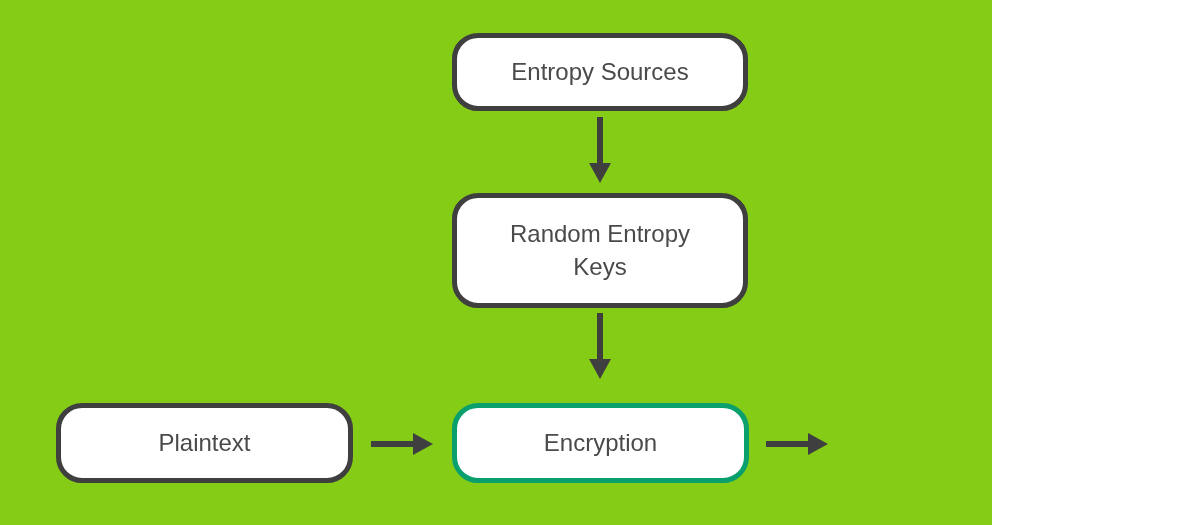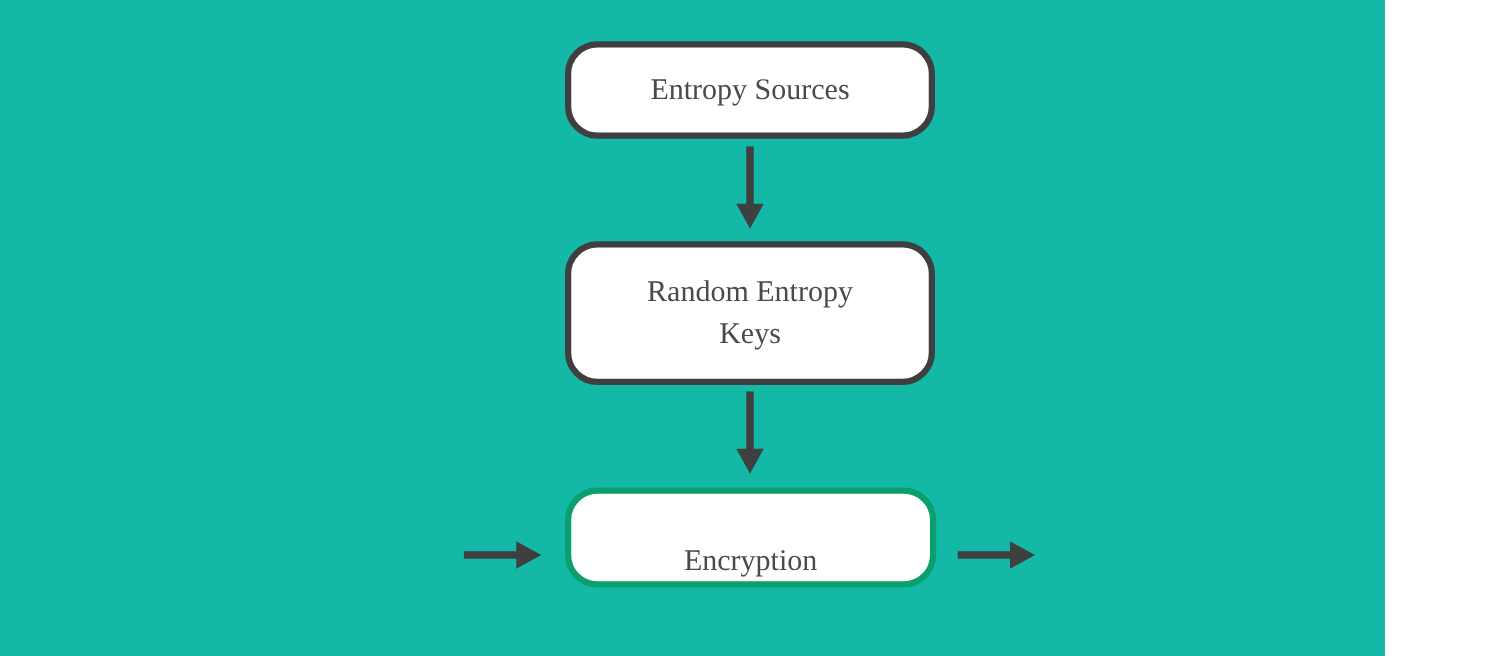--- a/index.html
+++ b/index.html
@@ -2,24 +2,24 @@
 <html><head>
 <meta charset="utf-8">
 <style>
   html, body {
     margin: 0;
     padding: 0;
     background: #ffffff;
   }
   .canvas {
     position: relative;
-    width: 1108px;
+    width: 992px;
     height: 525px;
-    background: #14b8a6;
-    font-family: Liberation Serif, serif;
+    background: #84cc16;
+    font-family: Liberation Sans, sans-serif;
     overflow: hidden;
   }
   .node {
     position: absolute;
     box-sizing: border-box;
     border: 5px solid #3f3f3f;
     border-radius: 26px;
     background: #ffffff;
     display: flex;
     align-items: center;
@@ -37,21 +37,21 @@
     position: absolute;
     display: block;
   }
   .arrow line   { stroke: #3f3f3f; stroke-width: 6; }
   .arrow polygon{ fill: #3f3f3f; }
 
   
   #node-entropy    { left: 452px; top: 33px;  width: 296px; height: 78px;  }
   #node-keys       { left: 452px; top: 193px; width: 296px; height: 115px; }
   #node-plaintext  { left: 56px;  top: 403px; width: 297px; height: 80px;  }
-  #node-encryption { left: 452px; top: 390px; width: 297px; height: 80px; align-items: flex-end;  }
+  #node-encryption { left: 452px; top: 403px; width: 297px; height: 80px;  }
   #node-ciphertext { left: 847px; top: 403px; width: 296px; height: 80px;  }
 
   #arrow-entropy-keys    { left: 588px; top: 117px; }
   #arrow-keys-encryption { left: 588px; top: 313px; }
   #arrow-plaintext-encryption  { left: 371px; top: 432px; }
   #arrow-encryption-ciphertext { left: 766px; top: 432px; }
 </style>
 </head>
 <body>
 
@@ -69,20 +69,23 @@
   <div class="node" id="node-keys">
     <span>Random Entropy
 Keys</span>
   </div>
 
   <svg class="arrow" id="arrow-keys-encryption" width="24" height="66" viewBox="0 0 24 66" aria-hidden="true">
     <line x1="12" y1="0" x2="12" y2="48"></line>
     <polygon points="1,46 23,46 12,66"></polygon>
   </svg>
 
+  <div class="node" id="node-plaintext">
+    <span>Plaintext</span>
+  </div>
 
   <svg class="arrow" id="arrow-plaintext-encryption" width="62" height="24" viewBox="0 0 62 24" aria-hidden="true">
     <line x1="0" y1="12" x2="44" y2="12"></line>
     <polygon points="42,1 42,23 62,12"></polygon>
   </svg>
 
   <div class="node accent" id="node-encryption">
     <span>Encryption</span>
   </div>
 

